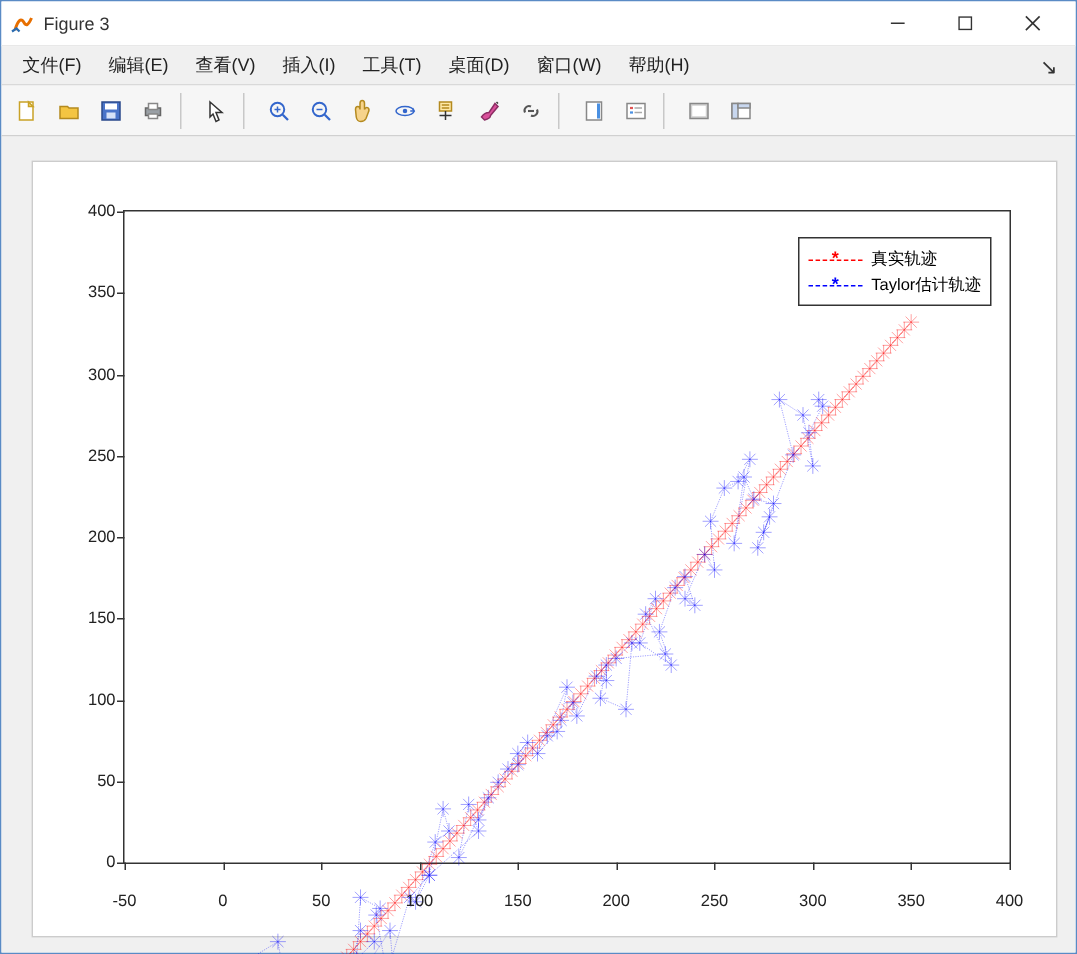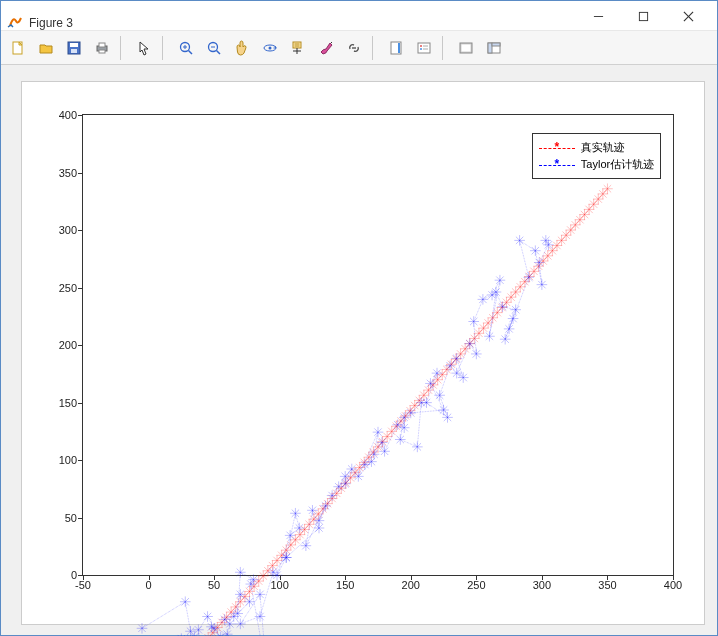--- a/index.html
+++ b/index.html
@@ -1,33 +1,33 @@
 <!DOCTYPE html>
 <html><head>
 <meta charset="utf-8">
 <style>
   * { box-sizing: border-box; margin: 0; padding: 0; }
   body { font-family: "Microsoft YaHei", "SimSun", Arial, sans-serif; font-size: 12px; background: #fff; }
   .window { width: 718px; height: 636px; border: 1px solid #5a8bc5; display: flex; flex-direction: column; background: #fff; }
-  .titlebar { height: 30px; background: #fff; display: flex; align-items: flex-end; padding: 0 6px; border-bottom: 1px solid #e8e8e8; }
+  .titlebar { height: 30px; background: #fff; display: flex; align-items: center; padding: 0 6px; border-bottom: 1px solid #e8e8e8; }
   .titlebar .logo { width: 16px; height: 16px; margin-right: 6px; }
   .titlebar .title { flex: 0 0 auto; font-size: 12px; color: #333; }
   .titlebar .spacer { flex: 1; }
   .titlebar .winbtn { width: 45px; height: 28px; display: flex; align-items: center; justify-content: center; color: #555; }
   .menubar { height: 26px; background: #f0f0f0; display: flex; align-items: center; padding: 0 6px; gap: 2px; border-bottom: 1px solid #d9d9d9; }
   .menu-item { padding: 3px 8px; font-size: 12px; color: #222; cursor: default; }
   .menubar .help-toggle { margin-left: auto; font-size: 14px; color: #333; padding: 0 6px; cursor: default; }
   .toolbar { height: 34px; background: #f6f6f6; border-bottom: 1px solid #d0d0d0; display: flex; align-items: center; padding: 0 4px; gap: 2px; }
   .tbtn { width: 26px; height: 26px; display: flex; align-items: center; justify-content: center; border: 1px solid transparent; border-radius: 2px; }
   .tsep { width: 6px; height: 24px; border-left: 1px solid #c8c8c8; margin: 0 3px; }
   .tbtn svg { width: 16px; height: 16px; }
   .content { flex: 1; background: #f0f0f0; position: relative; }
   .chart-panel { position: absolute; left: 20px; top: 16px; right: 12px; bottom: 10px; background: #fff; border: 1px solid #ccc; }
   .plot-area { position: absolute; left: 60px; top: 32px; right: 30px; bottom: 48px; border: 1px solid #333; }
-  .tick-label-x { position: absolute; font-size: 11px; color: #222; transform: translateX(-50%); top: 100%; margin-top: 4px; }
+  .tick-label-x { position: absolute; font-size: 11px; color: #222; transform: translateX(-50%); top: 100%; margin-top: 20px; }
   .tick-label-y { position: absolute; font-size: 11px; color: #222; transform: translateY(-50%); right: 100%; margin-right: 6px; }
   .tick-x { position: absolute; width: 1px; height: 5px; background: #333; top: 100%; }
   .tick-y { position: absolute; height: 1px; width: 5px; background: #333; right: 100%; }
   .legend { position: absolute; right: 2%; top: 4%; background: #fff; border: 1px solid #333; padding: 4px 6px; font-size: 11px; }
   .legend-row { display: flex; align-items: center; gap: 6px; margin: 2px 0; }
   .leg-sample { width: 36px; height: 10px; position: relative; }
   .leg-sample .line { position: absolute; left: 0; right: 0; top: 50%; border-top: 1px dashed; }
   .leg-sample .mark { position: absolute; left: 50%; top: 50%; transform: translate(-50%, -58%); font-size: 12px; font-weight: bold; line-height: 1; }
   .watermark { position: absolute; right: 14px; bottom: 6px; font-size: 11px; color: #d8d8d8; letter-spacing: .3px; }
   .series { position: absolute; inset: 0; overflow: visible; }
@@ -54,20 +54,31 @@
         </svg>
       </div>
     <div class="winbtn close">
         <svg viewBox="0 0 12 12" width="11" height="11">
           <line x1="1" y1="1" x2="11" y2="11" stroke="#333" stroke-width="1.2"></line>
           <line x1="11" y1="1" x2="1" y2="11" stroke="#333" stroke-width="1.2"></line>
         </svg>
       </div>
   </div>
 
+  <div class="menubar">
+    <span class="menu-item">文件(F)</span>
+    <span class="menu-item">编辑(E)</span>
+    <span class="menu-item">查看(V)</span>
+    <span class="menu-item">插入(I)</span>
+    <span class="menu-item">工具(T)</span>
+    <span class="menu-item">桌面(D)</span>
+    <span class="menu-item">窗口(W)</span>
+    <span class="menu-item">帮助(H)</span>
+    <span class="help-toggle">↘</span>
+  </div>
 
   <div class="toolbar">
     <div class="tbtn" title="新建图形">
         <svg viewBox="0 0 16 16">
           <rect x="3" y="2" width="9" height="12" fill="#fff" stroke="#c9a227"></rect>
           <path d="M9 2 L12 5 L9 5 Z" fill="#ffe28a" stroke="#c9a227"></path>
         </svg>
       </div>
     <div class="tbtn" title="打开">
         <svg viewBox="0 0 16 16">

